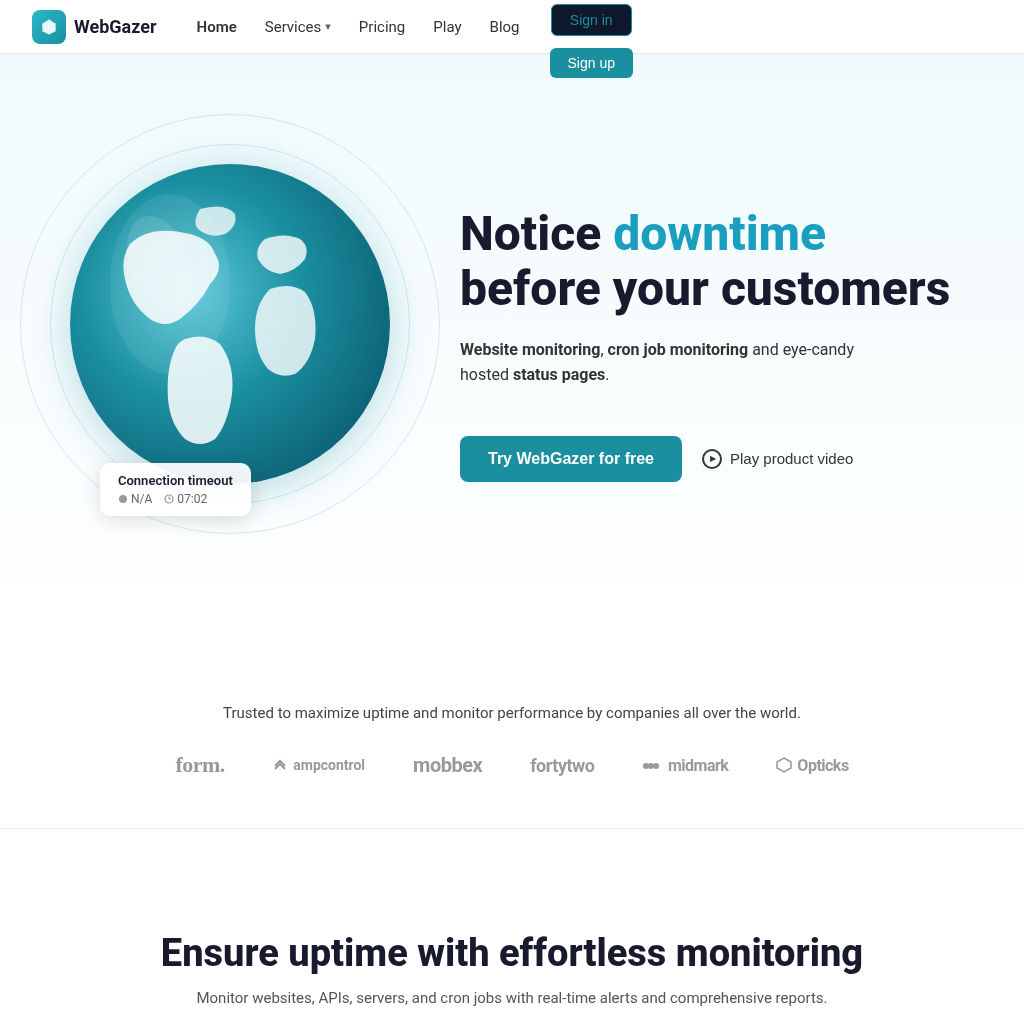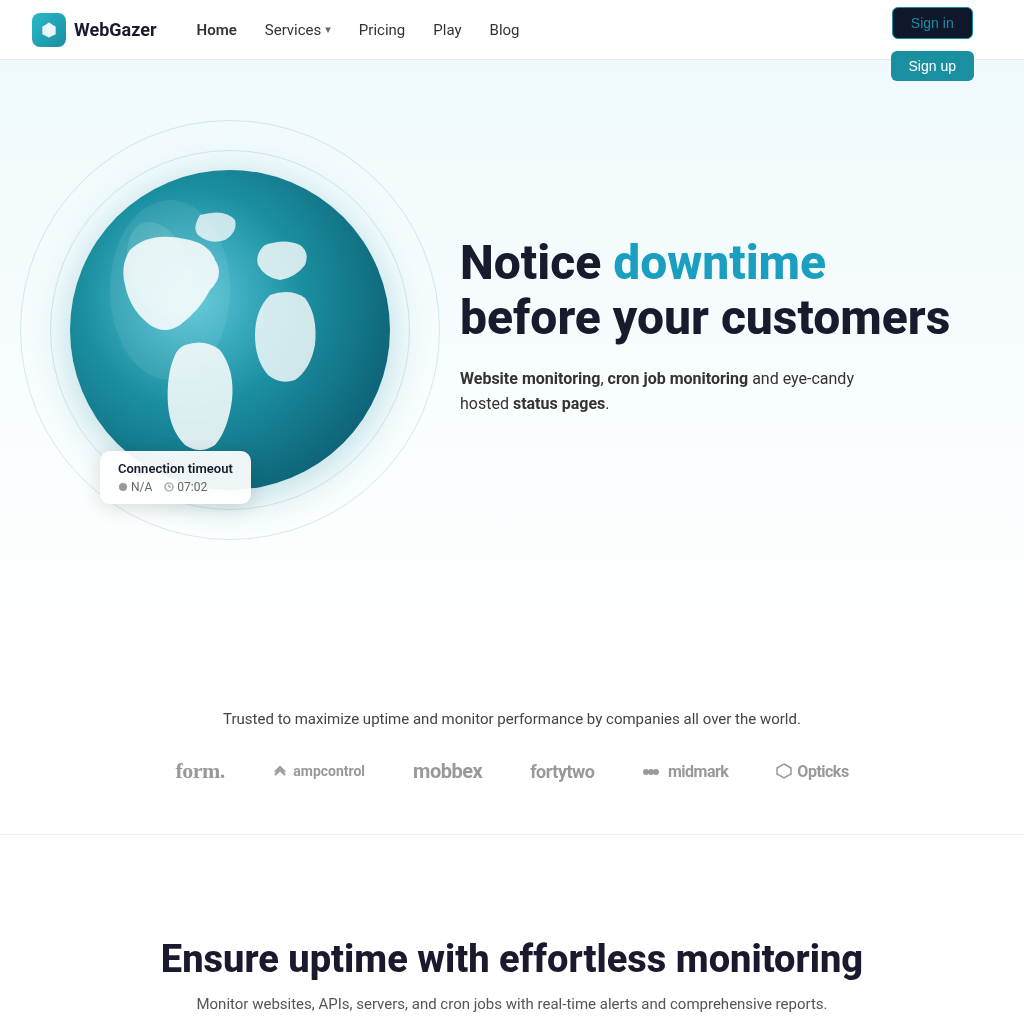--- a/index.html
+++ b/index.html
@@ -1,21 +1,21 @@
 <!DOCTYPE html>
 <html><head>
   <meta charset="utf-8">
   <style>
     * { margin: 0; padding: 0; box-sizing: border-box; }
     body { font-family: -apple-system, BlinkMacSystemFont, 'Segoe UI', Roboto, sans-serif; color: #1a1a2e; background: #fff; }
 
     
     nav {
-      display: flex; align-items: center; justify-content: space-between;
-      padding: 16px 32px; height: 60px; border-bottom: 1px solid #e8e8e8;
+      display: flex; align-items: center; 
+      padding: 16px 32px; height: 54px; border-bottom: 1px solid #e8e8e8;
       background: #fff; position: sticky; top: 0; z-index: 100;
     }
     .nav-left { display: flex; align-items: center; gap: 28px; }
     .brand { display: flex; align-items: center; gap: 8px; font-weight: 700; font-size: 18px; color: #1a1a2e; text-decoration: none; }
     .brand-icon {
       width: 34px; height: 34px;
       background: linear-gradient(135deg, #29b8c9 0%, #1a8fa0 100%);
       border-radius: 8px;
       display: flex; align-items: center; justify-content: center;
     }
@@ -78,21 +78,21 @@
       background: radial-gradient(circle at 38% 40%, #5bc8da 0%, #1a8fa0 40%, #0d5f73 80%, #0a4a5a 100%);
       overflow: hidden;
       box-shadow: 0 8px 40px rgba(26,143,160,0.3);
     }
     
     .globe-map {
       position: absolute; top: 0; left: 0; width: 100%; height: 100%;
     }
     
     .conn-box {
-      position: absolute; bottom: 76px; left: 60px;
+      position: absolute; bottom: 58px; left: 60px;
       background: rgba(255,255,255,0.93);
       border-radius: 10px;
       padding: 10px 18px;
       box-shadow: 0 4px 20px rgba(0,0,0,0.13);
       font-size: 13px;
     }
     .conn-title { font-weight: 600; color: #1a1a2e; margin-bottom: 4px; }
     .conn-meta { display: flex; gap: 12px; color: #666; font-size: 12px; }
     .conn-meta span { display: flex; align-items: center; gap: 3px; }
 
@@ -236,20 +236,27 @@
     </div>
 
     <div class="hero-text">
       <h1 class="hero-heading">
         <span>Notice </span><span class="accent">downtime</span><br>
         <span>before your customers</span>
       </h1>
       <p class="hero-subtext">
         <strong>Website monitoring</strong><span>, </span><strong>cron job monitoring</strong><span> and eye-candy hosted </span><strong>status pages</strong><span>.</span>
       </p>
+      <div class="hero-actions">
+        <button class="btn-cta">Try WebGazer for free</button>
+        <button class="btn-video">
+          <span class="play-icon"></span>
+          <span>Play product video</span>
+        </button>
+      </div>
     </div>
   </div>
 </section>
 
 <section class="trusted">
   <p class="trusted-text">Trusted to maximize uptime and monitor performance by companies all over the world.</p>
   <div class="logos">
     <span class="logo-item form">form.</span>
     <span class="logo-item ampcontrol">
       <svg width="14" height="14" viewBox="0 0 14 14" style="vertical-align:middle;margin-right:3px">

